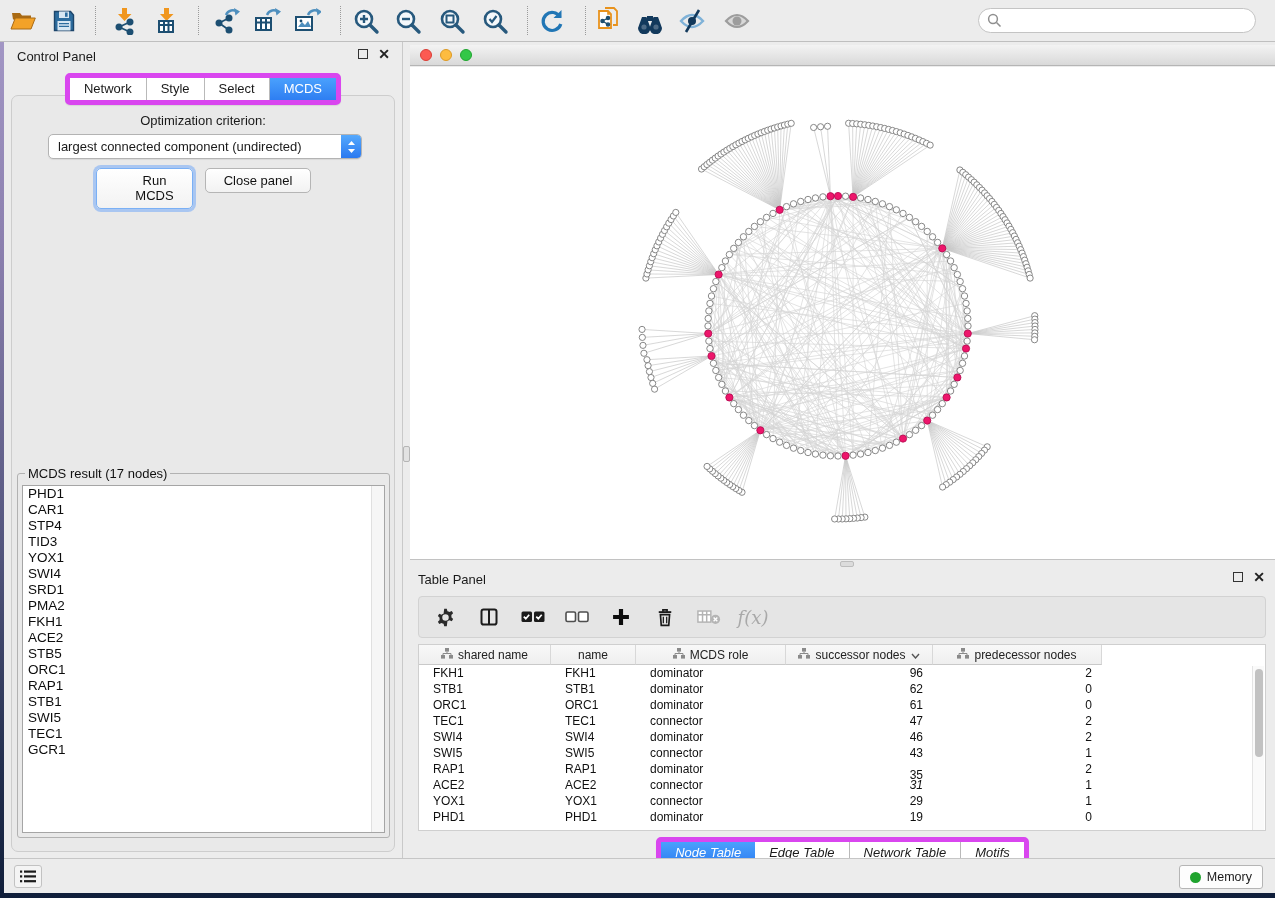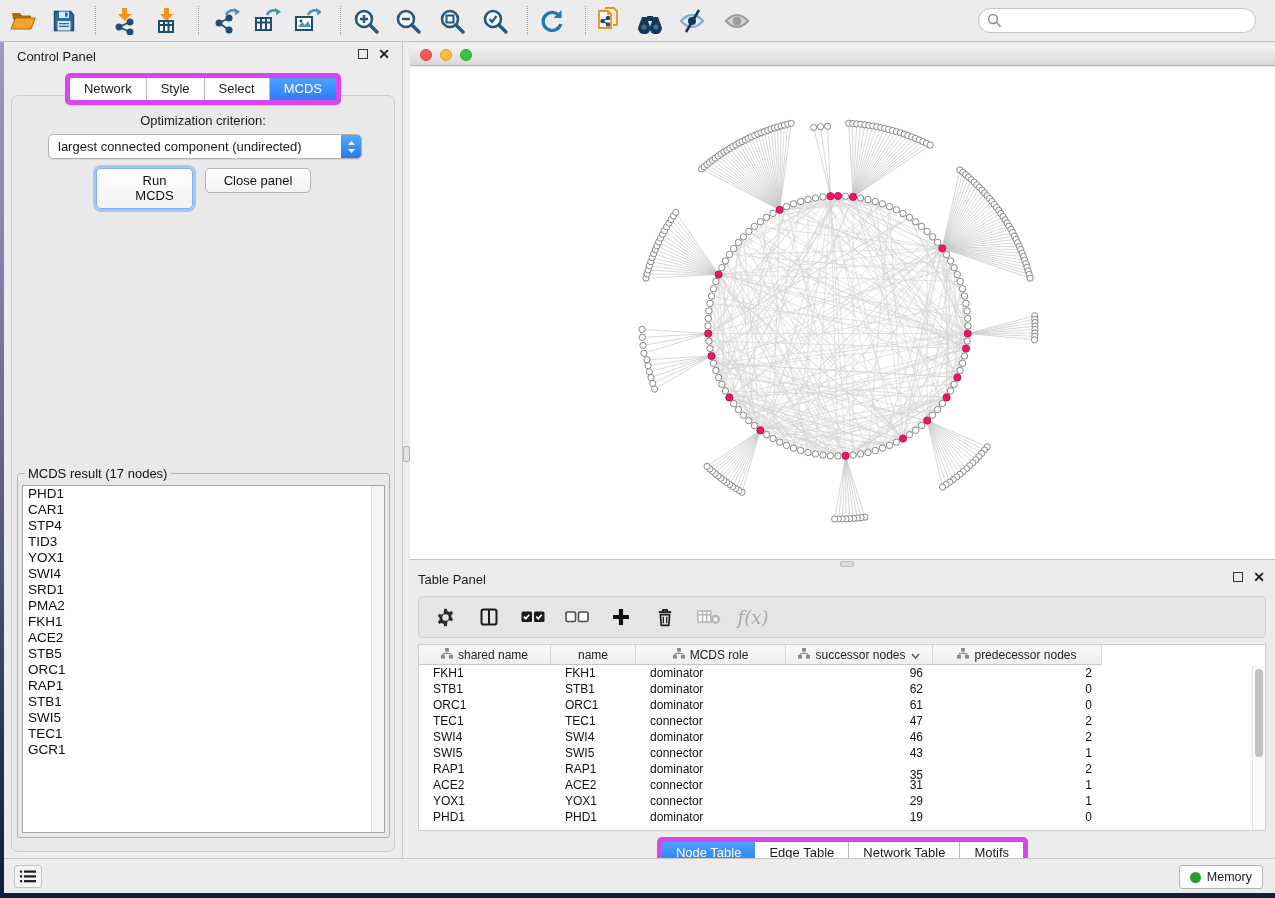--- a/index.html
+++ b/index.html
@@ -81,21 +81,21 @@
   .th { display:flex; align-items:center; justify-content:center; gap:5px;
     background:linear-gradient(#f8f8f8,#efefef); border-right:1px solid #d8d8d8; border-bottom:1px solid #c9c9c9;
     font-size:12px; color:#222; }
   .tr { display:flex; height:16px; align-items:center; }
   .td { font-size:12px; color:#101010; white-space:nowrap; overflow:hidden; }
   .td.l { padding-left:14px; text-align:left; }
   .td.r { padding-right:10px; text-align:right; }
   #tbl-scroll { position:absolute; right:1px; top:21px; width:12px; height:164px; background:#fafafa; border-left:1px solid #e4e4e4; }
   #tbl-thumb { position:absolute; left:1.5px; top:3px; width:8px; height:88px; background:#c2c2c2; border-radius:5px; }
 
-  #bottom-tabs { position:absolute; left:0; right:0; top:270px; display:flex; justify-content:center; }
+  #bottom-tabs { position:absolute; left:0; right:0; top:270px; display:flex; justify-content:center;font-style:italic; }
 
   
   #statusbar { position:absolute; left:4px; top:858px; width:1271px; height:35px; background:#ececec; border-top:1px solid #c6c6c6; }
   #list-btn { position:absolute; left:10px; top:6px; width:28px; height:23px; background:#f4f4f4; border:1px solid #c2c2c2; border-radius:3px;
     display:flex; align-items:center; justify-content:center; }
   #memory-btn { position:absolute; right:12px; top:6px; height:24px; background:#fdfdfd; border:1px solid #b5b5b5; border-radius:3px;
     display:flex; align-items:center; gap:6px; padding:0 10px; font-size:12.5px; }
   #memory-dot { width:11px; height:11px; border-radius:50%; background:#1fa32e; }
 </style>
 </head>
@@ -1236,21 +1236,21 @@
               <div class="td l" style="width: 132px;">RAP1</div>
               <div class="td l" style="width: 85px;">RAP1</div>
               <div class="td l" style="width: 150px;">dominator</div>
               <div class="td r" style="width: 147px; margin-top: 12px;">35</div>
               <div class="td r" style="width: 169px;">2</div>
             </div>
             <div class="tr">
               <div class="td l" style="width: 132px;">ACE2</div>
               <div class="td l" style="width: 85px;">ACE2</div>
               <div class="td l" style="width: 150px;">connector</div>
-              <div class="td r" style="width: 147px;">31</div>
+              <div class="td r" style="width: 147px; font-style: italic;">31</div>
               <div class="td r" style="width: 169px;">1</div>
             </div>
             <div class="tr">
               <div class="td l" style="width: 132px;">YOX1</div>
               <div class="td l" style="width: 85px;">YOX1</div>
               <div class="td l" style="width: 150px;">connector</div>
               <div class="td r" style="width: 147px;">29</div>
               <div class="td r" style="width: 169px;">1</div>
             </div>
             <div class="tr">

